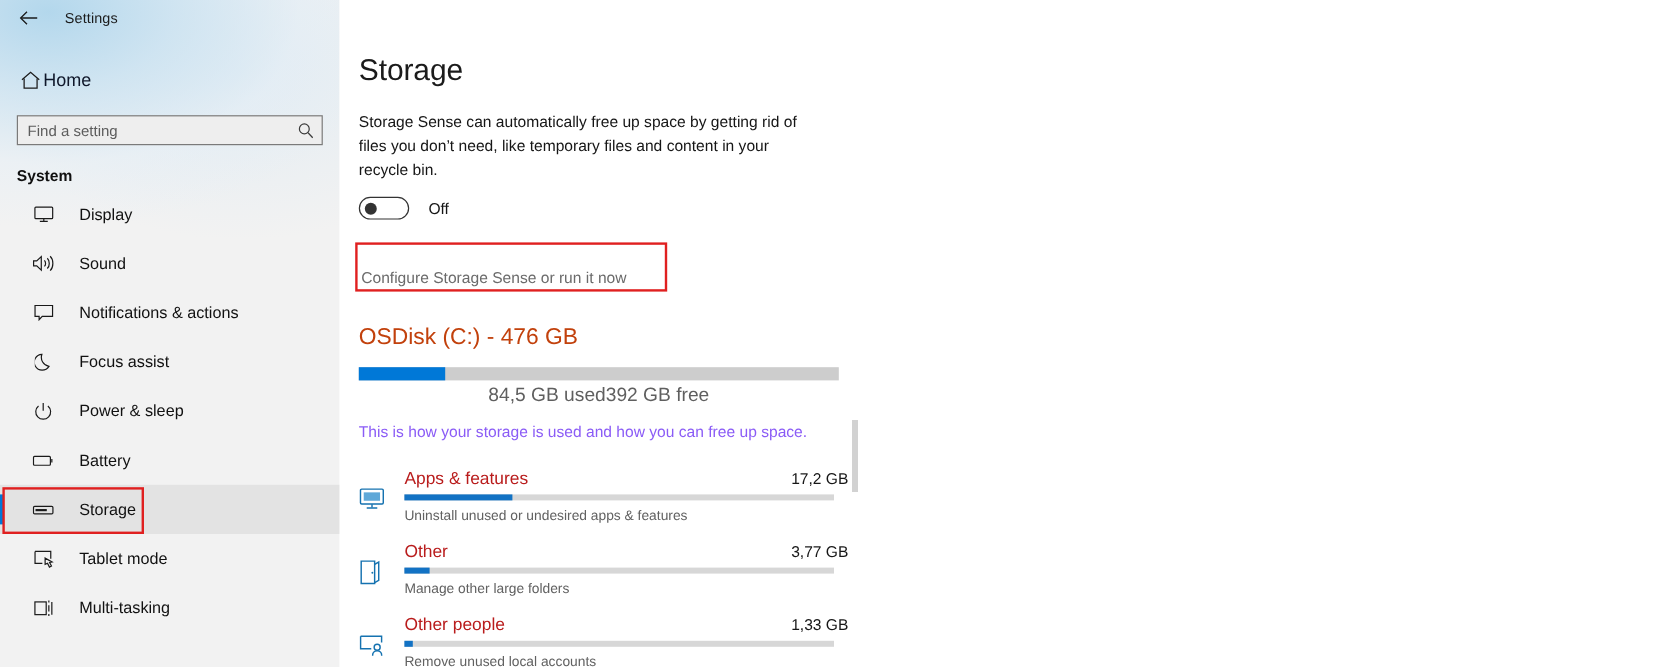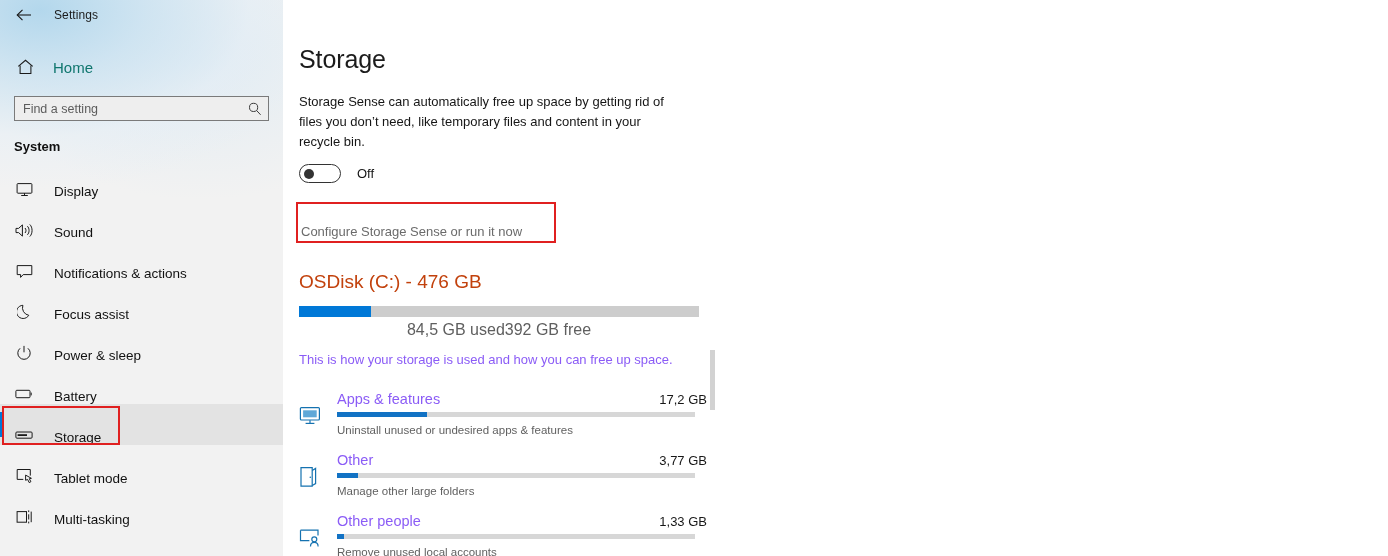--- a/index.html
+++ b/index.html
@@ -66,23 +66,22 @@
     align-items: center;
     padding-left: 14px;
     margin-top: 18px;
   }
   .home-icon {
     width: 22px; height: 22px;
     display: flex; align-items: center; justify-content: center;
     color: #1a1a1a;
   }
   .home-label {
-    margin-left: 17px;
     font-size: 15px;
-    color: #0f766e;
+    color: #0f172a;
   }
 
   .search-wrap {
     margin: 10px 14px 0 14px;
     height: 25px;
     background: #eeeeee;
     border: 1px solid #7a7a7a;
     display: flex;
     align-items: center;
     padding: 0 4px 0 8px;
@@ -109,22 +108,22 @@
     font-size: 13px;
     font-weight: bold;
     color: #101010;
   }
 
   .nav-list { margin-top: 4px; }
   .nav-item {
     position: relative;
     height: 41px;
     display: flex;
-    align-items: flex-end;
-    padding-left: 14px;
+    align-items: center;
+    padding-left: 26px;
   }
   .nav-icon {
     width: 20px; height: 20px;
     display: flex; align-items: center; justify-content: center;
     color: #1a1a1a;
     flex: 0 0 20px;
   }
   .nav-label {
     margin-left: 20px;
     font-size: 13.5px;
@@ -277,21 +276,21 @@
     padding-top: 10px;
   }
   .cat-body { flex: 1; }
   .cat-head {
     display: flex;
     justify-content: space-between;
     align-items: baseline;
   }
   .cat-name {
     font-size: 14.5px;
-    color: #8b5cf6;
+    color: #b91c1c;
   }
   .cat-size {
     font-size: 13px;
     color: #171717;
   }
   .cat-bar {
     margin-top: 5px;
     width: 358px;
     height: 5px;
     background: #d7d7d7;

